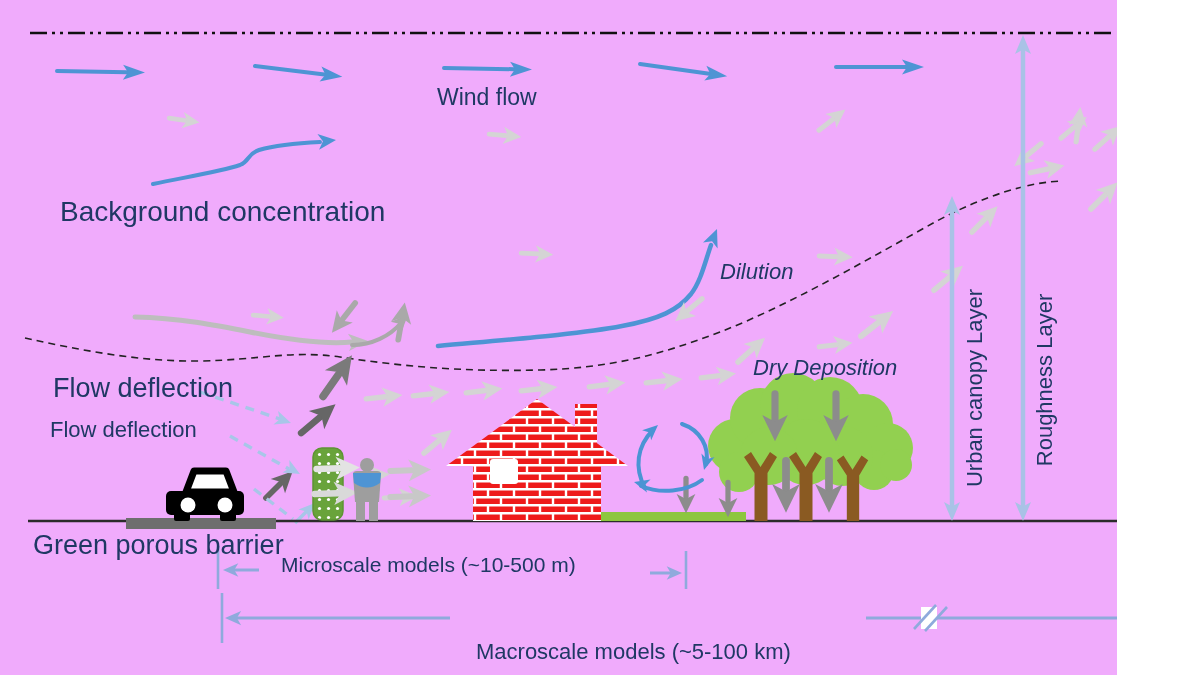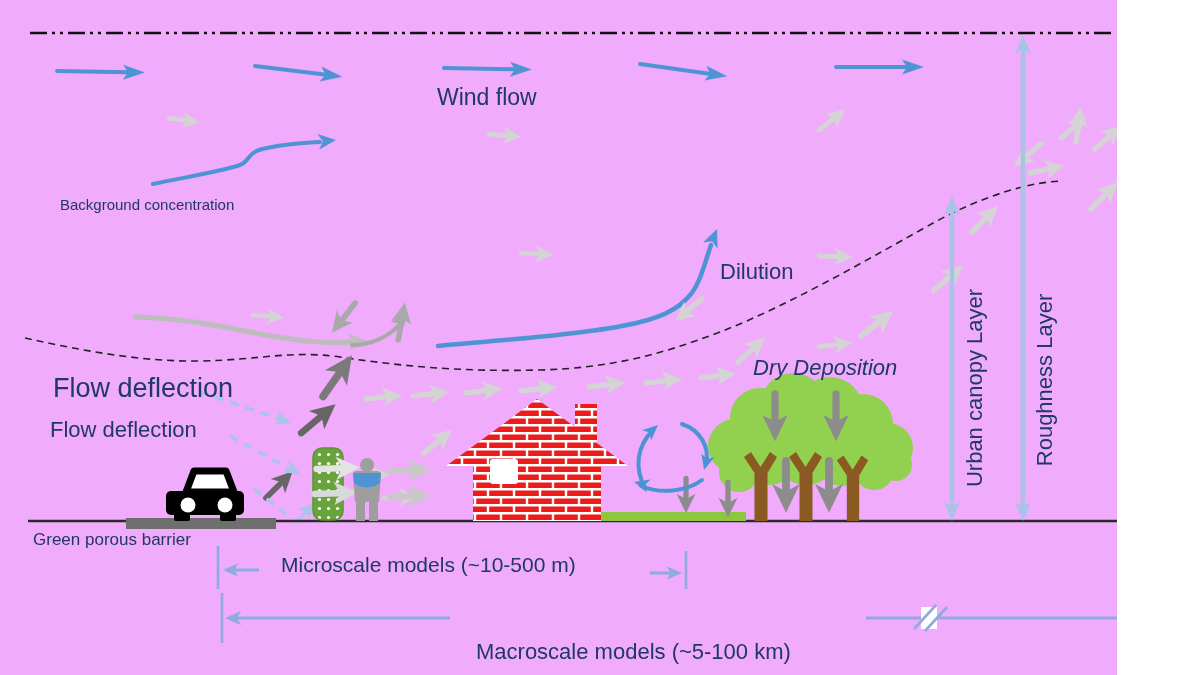--- a/index.html
+++ b/index.html
@@ -231,24 +231,24 @@
     <use href="#ah" transform="translate(225,618) rotate(180) scale(0.95)" fill="currentColor"></use>
     <line x1="866" y1="618" x2="1156" y2="618" stroke="currentColor" stroke-width="3"></line>
     <use href="#ah" transform="translate(1166,618) scale(0.95)" fill="currentColor"></use>
     <rect x="921" y="607" width="16" height="22" fill="#fff"></rect>
     <line x1="914" y1="629" x2="936" y2="605" stroke="currentColor" stroke-width="2.6"></line>
     <line x1="925" y1="631" x2="947" y2="607" stroke="currentColor" stroke-width="2.6"></line>
   </g>
 </svg>
 
 <div class="lbl" style="left:437px;top:85px;font-size:23px;">Wind flow</div>
-<div class="lbl" style="left:60px;top:197px;font-size:15px;">Background concentration</div>
+<div class="lbl" style="left:60px;top:197px;font-size:28px;">Background concentration</div>
 <div class="lbl" style="left:53px;top:374px;font-size:27px;">Flow deflection</div>
 <div class="lbl" style="left:50px;top:418px;font-size:22px;">Flow deflection</div>
-<div class="lbl" style="left:33px;top:531px;font-size:17px;">Green porous barrier</div>
-<div class="lbl" style="left:720px;top:260px;font-size:22px;">Dilution</div>
+<div class="lbl" style="left:33px;top:531px;font-size:27px;">Green porous barrier</div>
+<div class="lbl" style="left:720px;top:260px;font-size:22px;font-style:italic;">Dilution</div>
 <div class="lbl" style="left:753px;top:356px;font-size:22px;font-style:italic;">Dry Deposition</div>
 <div class="lbl" style="left:281px;top:553px;font-size:21px;">Microscale models (~10-500 m)</div>
 <div class="lbl" style="left:476px;top:603px;font-size:22px;margin-top:37px;">Macroscale models (~5-100 km)</div>
 <div class="vlbl" style="left:975px;top:388px;font-size:22px;">Urban canopy Layer</div>
 <div class="vlbl" style="left:1045px;top:380px;font-size:22px;">Roughness Layer</div>
 
 </div>
 
 </body></html>

